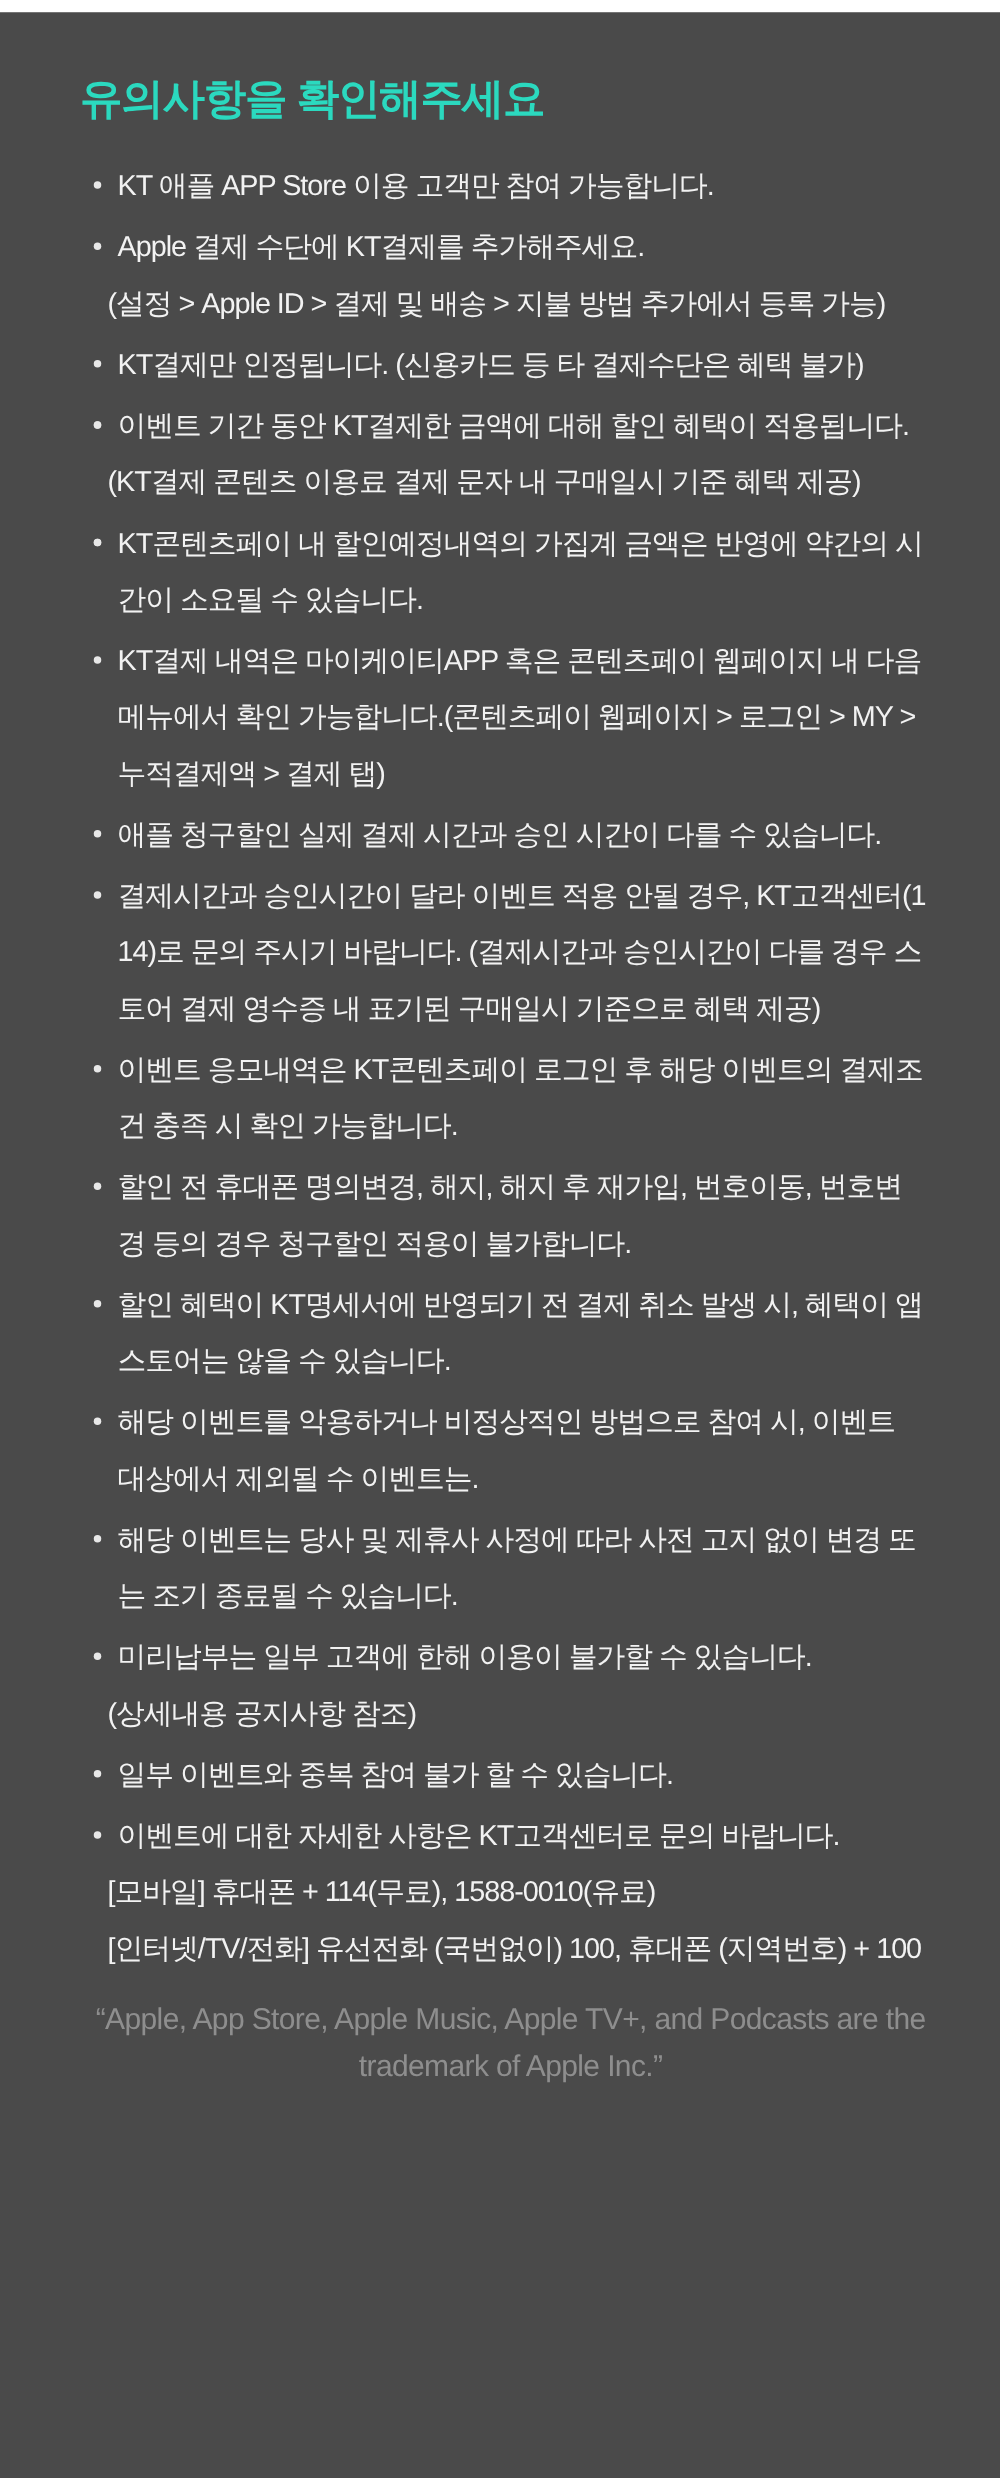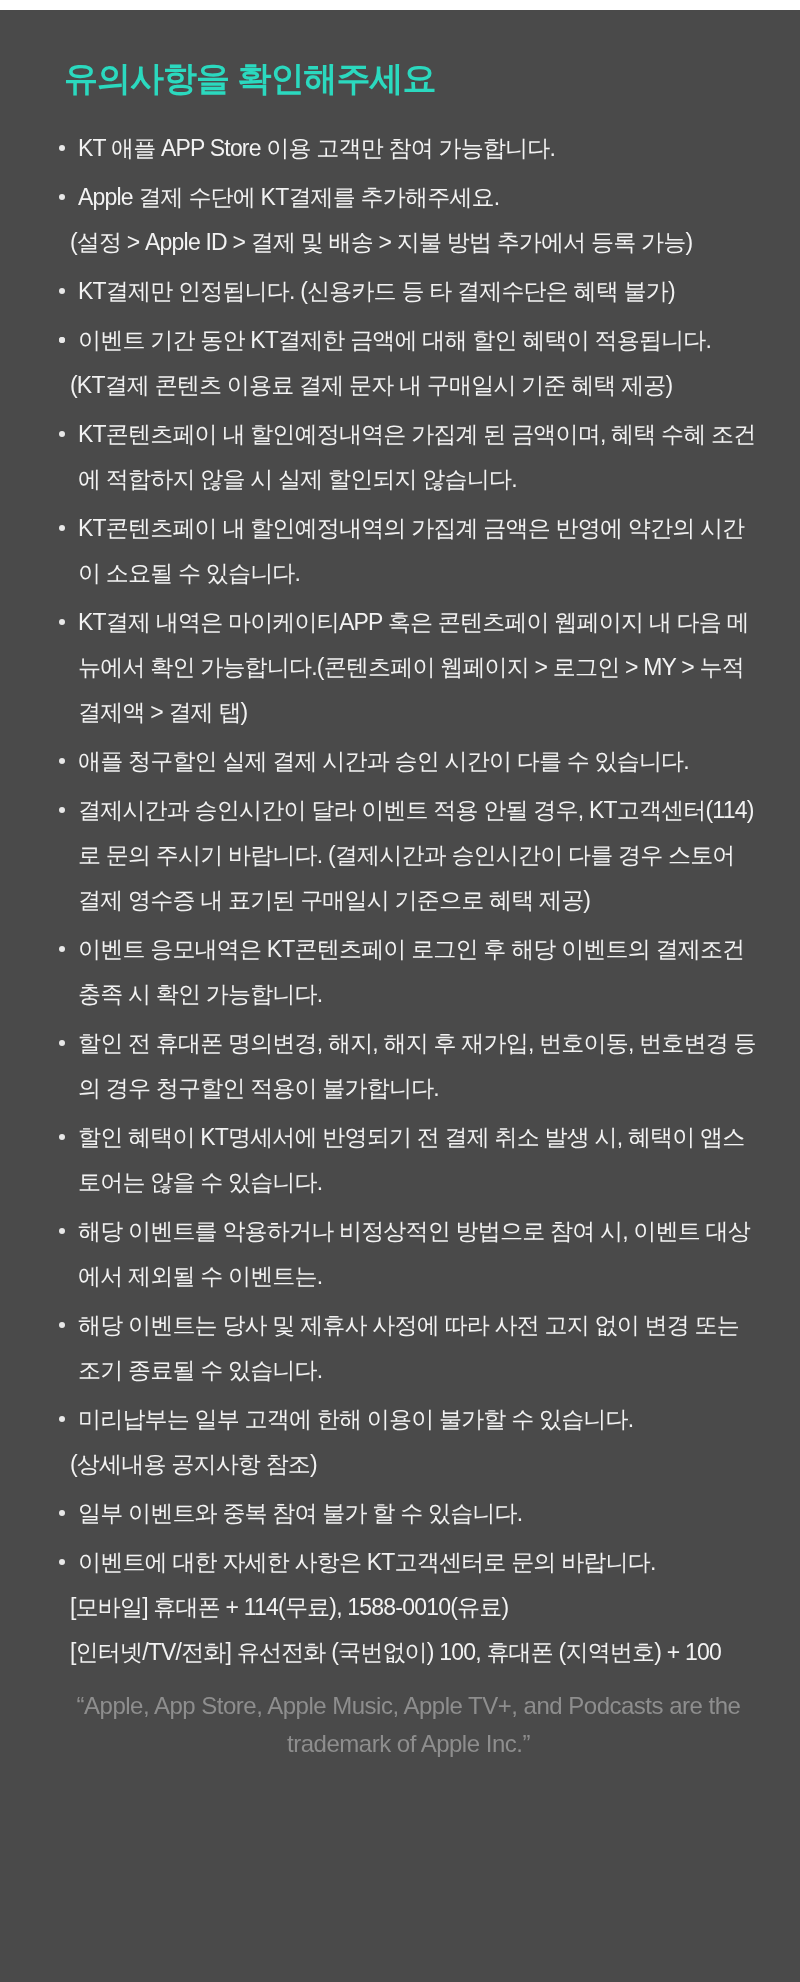--- a/index.html
+++ b/index.html
@@ -28,21 +28,21 @@
   }
   .section-title {
     margin: 0 0 24px 5px;
     font-size: 34px;
     font-weight: bold;
     letter-spacing: -1px;
     color: #2bd9bf;
   }
   ul.notice-list {
     list-style: none;
-    margin: 0;
+    margin: 16px;
     padding: 0;
   }
   ul.notice-list li {
     position: relative;
     padding-left: 19px;
     margin: 0 0 4px 0;
     font-size: 23px;
     line-height: 45px;
     letter-spacing: -0.8px;
     color: #f2f2f2;
@@ -109,21 +109,20 @@
     <span class="bullet-dot"></span>
     <span>이벤트 기간 동안 KT결제한 금액에 대해 할인 혜택이 적용됩니다.</span>
     <div>
             <div class="subline">(KT결제 콘텐츠 이용료 결제 문자 내 구매일시 기준 혜택 제공)</div>
           </div>
   </li>
 
 
   <li>
     <span class="bullet-dot"></span>
-    <span>KT콘텐츠페이 내 할인예정내역은 가집계 된 금액이며, 혜택 수혜 조건에 적합하지 않을 시 실제 할인되지 않습니다.</span>
     
   </li>
 
   <li>
     <span class="bullet-dot"></span>
     <span>KT콘텐츠페이 내 할인예정내역의 가집계 금액은 반영에 약간의 시간이 소요될 수 있습니다.</span>
     
   </li>
 
   <li>

